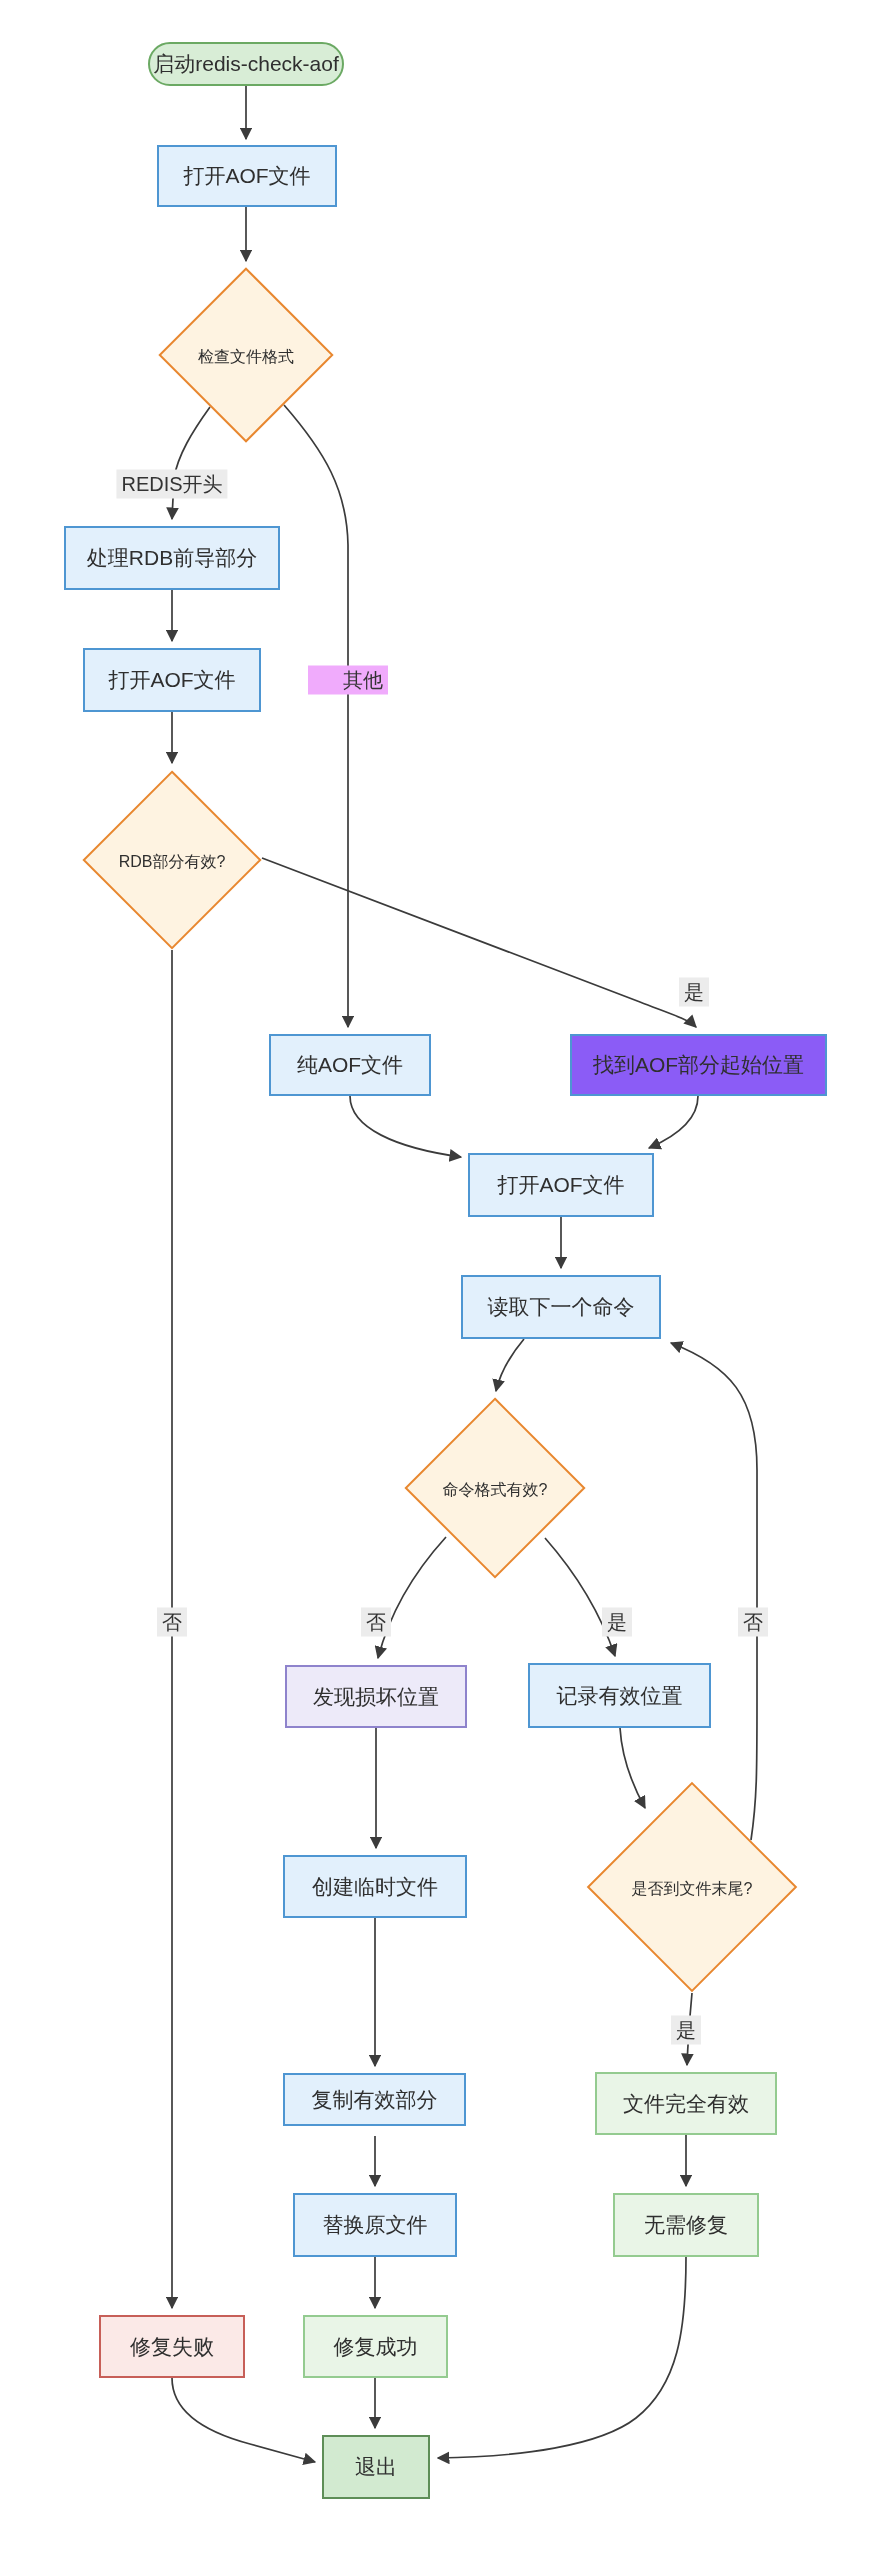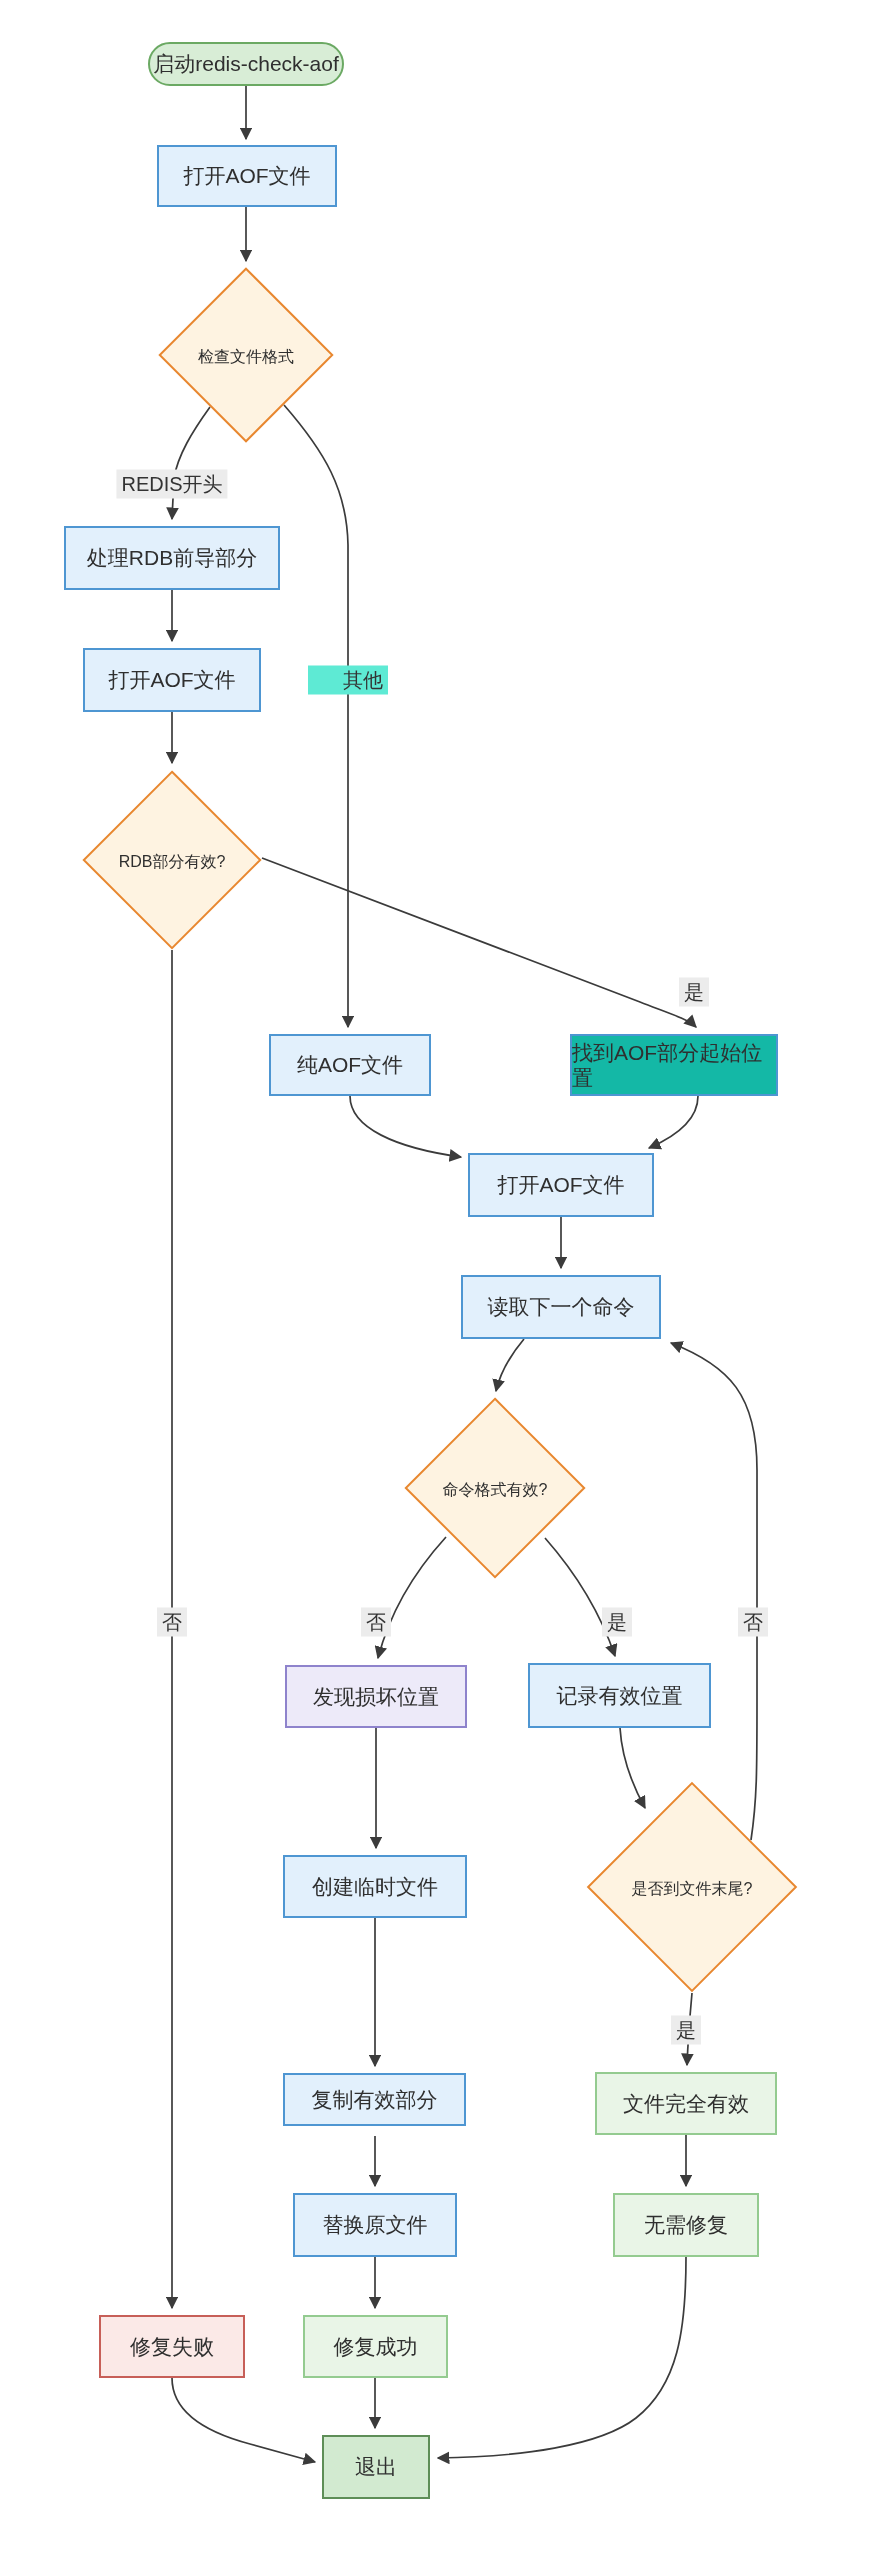--- a/index.html
+++ b/index.html
@@ -1,20 +1,20 @@
 <!DOCTYPE html>
 <html><head>
 <meta charset="utf-8">
 <style>
   html,body{margin:0;padding:0;background:#fff;}
   body{font-family:"Liberation Sans","DejaVu Sans",sans-serif;}
   #canvas{position:relative;width:886px;height:2562px;background:#ffffff;overflow:hidden;}
   #edge-layer{position:absolute;left:0;top:0;width:886px;height:2562px;}
   .node{position:absolute;display:flex;align-items:center;justify-content:center;
-        box-sizing:border-box;font-size:21px;color:#2f2f2f;text-align:left;
+        box-sizing:border-box;font-size:21px;color:#2f2f2f;text-align:right;
         border:2px solid #888;background:#eee;line-height:1.2;}
   .node.stadium{border-radius:24px;}
   .diamond{position:absolute;}
   .diamond svg{position:absolute;left:0;top:0;width:100%;height:100%;}
   .diamond .label{position:absolute;left:0;top:2px;width:100%;height:100%;
         display:flex;align-items:center;justify-content:center;
         font-size:16px;color:#2f2f2f;text-align:center;}
   .edge-label{position:absolute;transform:translate(-50%,-50%);
         background:#ececec;color:#333;font-size:20px;padding:1px 5px;white-space:nowrap;}
   #watermark{position:absolute;right:24px;top:2498px;font-size:28px;font-weight:bold;
@@ -71,21 +71,21 @@
       </div>
       <div class="node" style="left: 64px; top: 526px; width: 216px; height: 64px; background: rgb(226, 240, 252); border-color: rgb(78, 150, 210);">处理RDB前导部分</div>
       <div class="node" style="left: 83px; top: 648px; width: 178px; height: 64px; background: rgb(226, 240, 252); border-color: rgb(78, 150, 210);">打开AOF文件</div>
       <div class="diamond" style="left: 82px; top: 770px; width: 180px; height: 180px;">
         <svg viewBox="0 0 100 100" preserveAspectRatio="none">
           <polygon points="50,1 99,50 50,99 1,50" fill="#fef3e1" stroke="#e8872f" stroke-width="2" vector-effect="non-scaling-stroke"></polygon>
         </svg>
         <span class="label">RDB部分有效?</span>
       </div>
       <div class="node" style="left: 269px; top: 1034px; width: 162px; height: 62px; background: rgb(226, 240, 252); border-color: rgb(78, 150, 210);">纯AOF文件</div>
-      <div class="node" style="left: 570px; top: 1034px; width: 208px; height: 62px; background: #14b8a6; border-color: rgb(78, 150, 210);">找到AOF部分起始位置</div>
+      <div class="node" style="left: 570px; top: 1034px; width: 257px; height: 62px; background: #8b5cf6; border-color: rgb(78, 150, 210);">找到AOF部分起始位置</div>
       <div class="node" style="left: 468px; top: 1153px; width: 186px; height: 64px; background: rgb(226, 240, 252); border-color: rgb(78, 150, 210);">打开AOF文件</div>
       <div class="node" style="left: 461px; top: 1275px; width: 200px; height: 64px; background: rgb(226, 240, 252); border-color: rgb(78, 150, 210);">读取下一个命令</div>
       <div class="diamond" style="left: 404px; top: 1397px; width: 182px; height: 182px;">
         <svg viewBox="0 0 100 100" preserveAspectRatio="none">
           <polygon points="50,1 99,50 50,99 1,50" fill="#fef3e1" stroke="#e8872f" stroke-width="2" vector-effect="non-scaling-stroke"></polygon>
         </svg>
         <span class="label">命令格式有效?</span>
       </div>
       <div class="node" style="left: 285px; top: 1665px; width: 182px; height: 63px; background: rgb(237, 234, 249); border-color: rgb(142, 131, 204);">发现损坏位置</div>
       <div class="node" style="left: 528px; top: 1663px; width: 183px; height: 65px; background: rgb(226, 240, 252); border-color: rgb(78, 150, 210);">记录有效位置</div>
@@ -99,21 +99,21 @@
       <div class="node" style="left: 283px; top: 2073px; width: 183px; height: 53px; background: rgb(226, 240, 252); border-color: rgb(78, 150, 210);">复制有效部分</div>
       <div class="node" style="left: 595px; top: 2072px; width: 182px; height: 63px; background: rgb(233, 245, 231); border-color: rgb(148, 203, 144);">文件完全有效</div>
       <div class="node" style="left: 293px; top: 2193px; width: 164px; height: 64px; background: rgb(226, 240, 252); border-color: rgb(78, 150, 210);">替换原文件</div>
       <div class="node" style="left: 613px; top: 2193px; width: 146px; height: 64px; background: rgb(233, 245, 231); border-color: rgb(148, 203, 144);">无需修复</div>
       <div class="node" style="left: 99px; top: 2315px; width: 146px; height: 63px; background: rgb(251, 233, 231); border-color: rgb(199, 95, 88);">修复失败</div>
       <div class="node" style="left: 303px; top: 2315px; width: 145px; height: 63px; background: rgb(233, 245, 231); border-color: rgb(148, 203, 144);">修复成功</div>
       <div class="node" style="left: 322px; top: 2435px; width: 108px; height: 64px; background: rgb(210, 234, 208); border-color: rgb(94, 142, 87);">退出</div>
     </div>
   <div id="labels">
       <div class="edge-label" style="left: 172px; top: 484px; background: rgb(236, 236, 236);">REDIS开头</div>
-      <div class="edge-label" style="left: 348px; top: 680px; background: #5eead4; padding-left: 35px;">其他</div>
+      <div class="edge-label" style="left: 348px; top: 680px; background: #f0abfc; padding-left: 35px;">其他</div>
       <div class="edge-label" style="left: 694px; top: 992px; background: rgb(236, 236, 236);">是</div>
       <div class="edge-label" style="left: 172px; top: 1622px; background: rgb(236, 236, 236);">否</div>
       <div class="edge-label" style="left: 376px; top: 1622px; background: rgb(236, 236, 236);">否</div>
       <div class="edge-label" style="left: 617px; top: 1622px; background: rgb(236, 236, 236);">是</div>
       <div class="edge-label" style="left: 753px; top: 1622px; background: rgb(236, 236, 236);">否</div>
       <div class="edge-label" style="left: 686px; top: 2030px; background: rgb(236, 236, 236);">是</div>
     </div>
 </div>
 
 </body></html>

